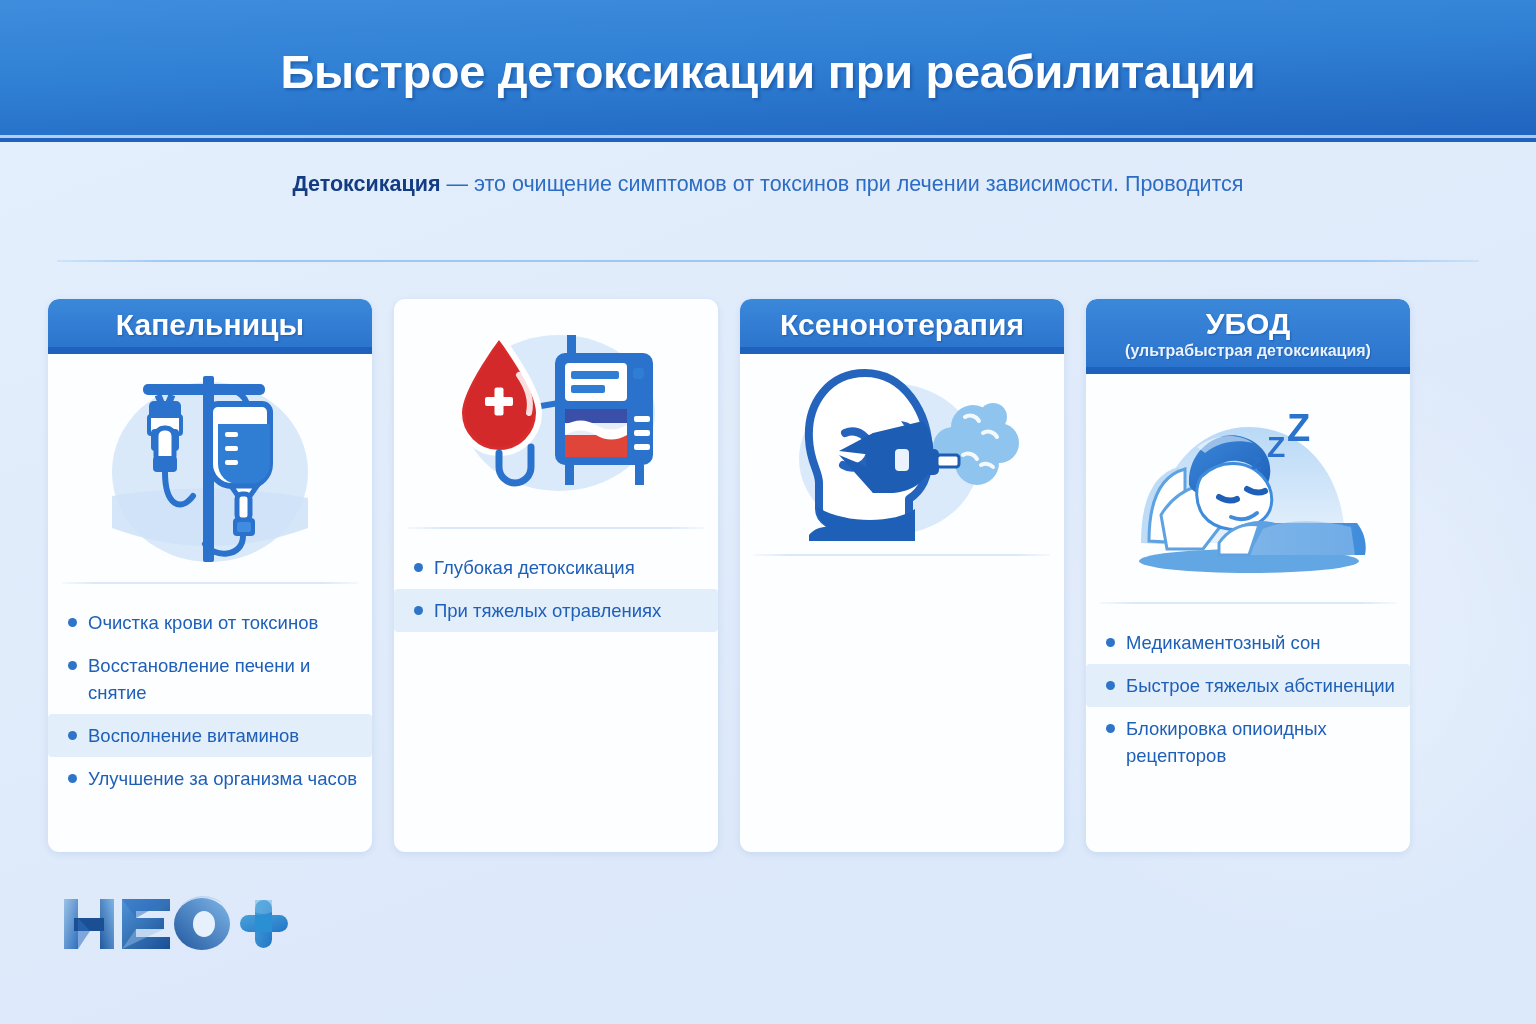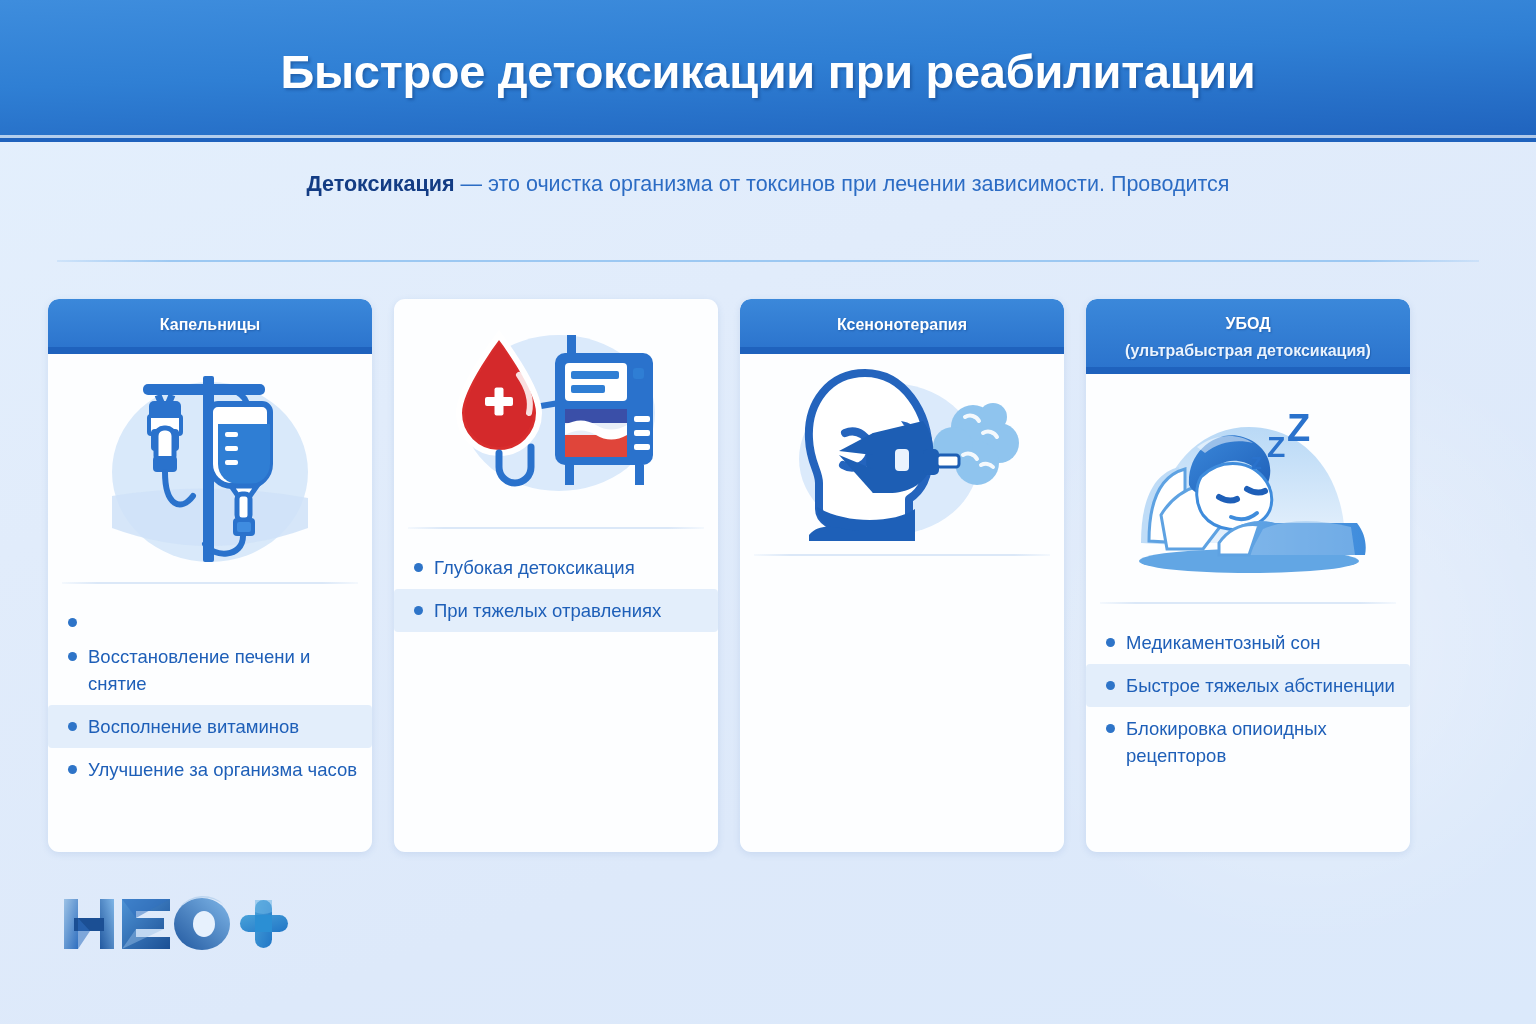--- a/index.html
+++ b/index.html
@@ -103,21 +103,21 @@
   }
   .card-header.tall { padding: 10px 10px 12px; }
   .card-header::after {
     content: "";
     position: absolute;
     left: 0; bottom: 0;
     width: 100%; height: 7px;
     background: #1f62bd;
   }
   .card-title {
-    font-size: 16px;
+    font-size: 30px;
     font-weight: bold;
     color: #ffffff;
     text-shadow: 1px 1px 2px rgba(12,55,120,0.4);
     line-height: 30px;
     white-space: nowrap;
   }
   .card-title.sm { font-size: 22px; }
   .card-subtitle {
     font-size: 16px;
     font-weight: bold;
@@ -186,21 +186,21 @@
 </head>
 <body>
 
 <div class="bg-sheen"></div>
 
 <div class="header">
   <div class="header-title">Быстрое детоксикации при реабилитации</div>
 </div>
 
 <div class="subtitle">
-  <b>Детоксикация</b><span> — это очистка организма от токсинов при лечении зависимости. Проводится</span><br>
+  <b>Детоксикация</b><span> — это очищение симптомов от токсинов при лечении зависимости. Проводится</span><br>
 </div>
 
 <div class="divider"></div>
 
 <div class="cards">
 
   <div class="card">
     <div class="card-header">
       <div class="card-title">Капельницы</div>
     </div>
@@ -236,20 +236,21 @@
         <rect x="148" y="150" width="22" height="18" rx="4" fill="#2a72cc"></rect>
         <rect x="152" y="154" width="14" height="10" rx="2" fill="#3f8ce0"></rect>
 
         <path d="M158 168 C158 190 128 190 120 176" fill="none" stroke="#2a72cc" stroke-width="6" stroke-linecap="round"></path>
       </svg>
     </div>
     <div class="icon-sep"></div>
     <div class="bullets">
       <div class="bullet">
         <span class="dot"></span>
+        <span class="btext">Очистка крови от токсинов</span>
       </div>
       <div class="bullet">
         <span class="dot"></span>
         <span class="btext">Восстановление печени и снятие</span>
       </div>
       <div class="bullet hl">
         <span class="dot"></span>
         <span class="btext">Восполнение витаминов</span>
       </div>
       <div class="bullet">

